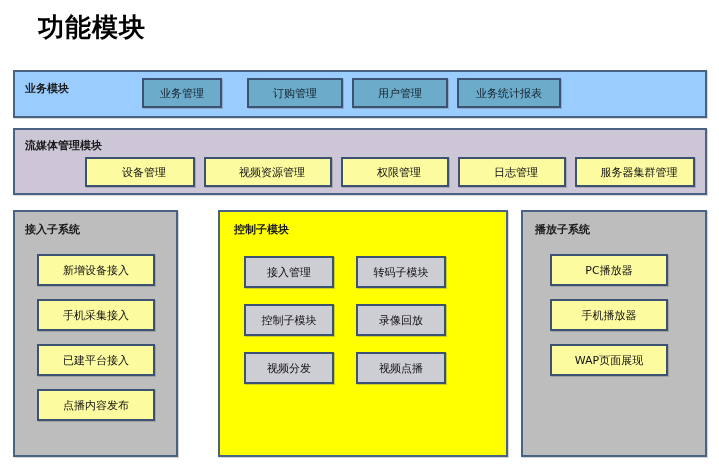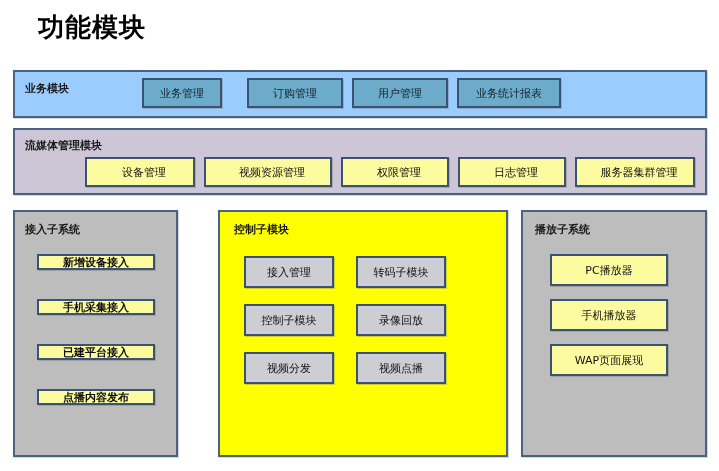--- a/index.html
+++ b/index.html
@@ -117,21 +117,21 @@
   
   #stream-manage-panel .btn { top: 27px; height: 30px; padding-left: 8px; }
   .sm-b0 { left: 70px;  width: 110px; }
   .sm-b1 { left: 189px; width: 128px; }
   .sm-b2 { left: 326px; width: 108px; }
   .sm-b3 { left: 443px; width: 108px; }
   .sm-b4 { left: 560px; width: 120px; }
 
   
   #access-subsystem-panel .btn {
-    left: 22px; width: 118px; height: 16px; font-weight: bold;
+    left: 22px; width: 118px; height: 32px;
   }
   .as-b0 { top: 42px; }
   .as-b1 { top: 87px; }
   .as-b2 { top: 132px; }
   .as-b3 { top: 177px; }
 
   
   #stream-module-panel .btn { width: 90px; height: 32px; }
   .smod-c0 { left: 24px; }
   .smod-c1 { left: 136px; }

